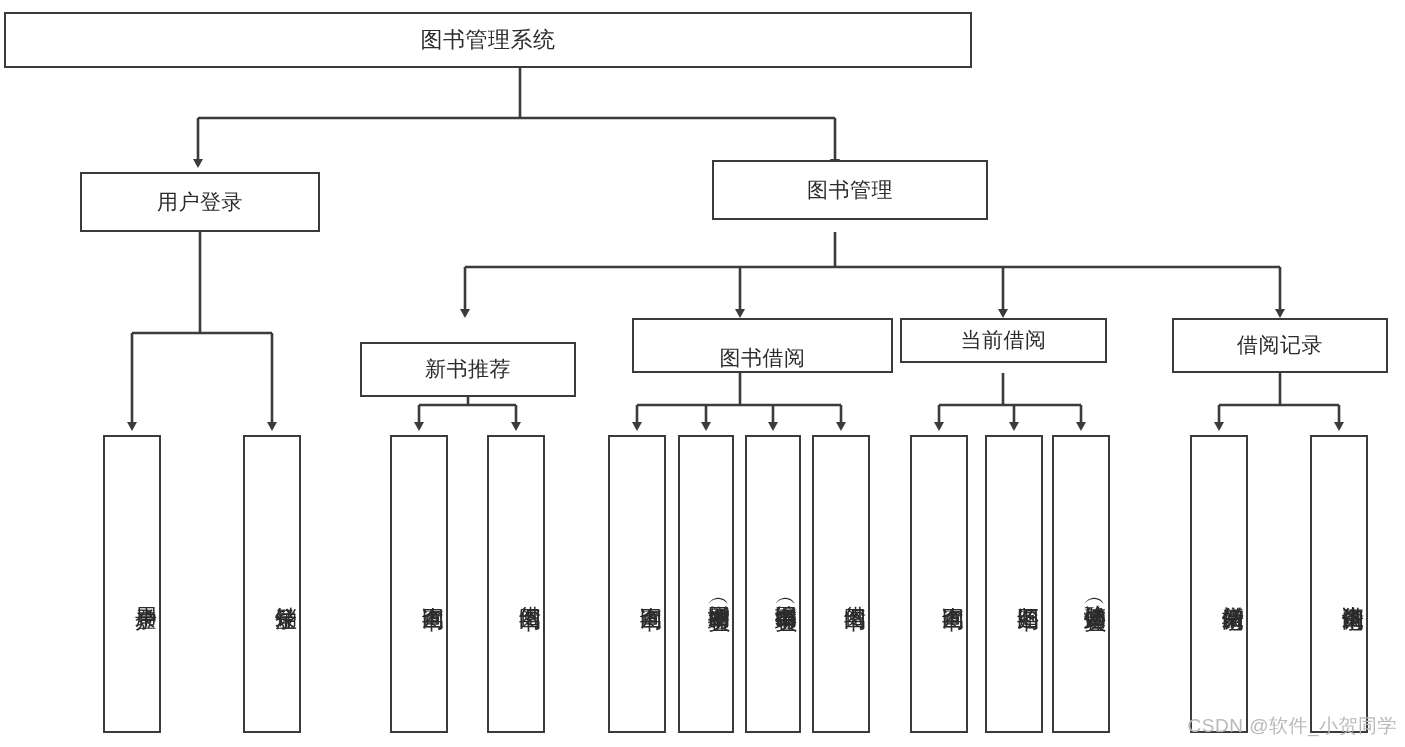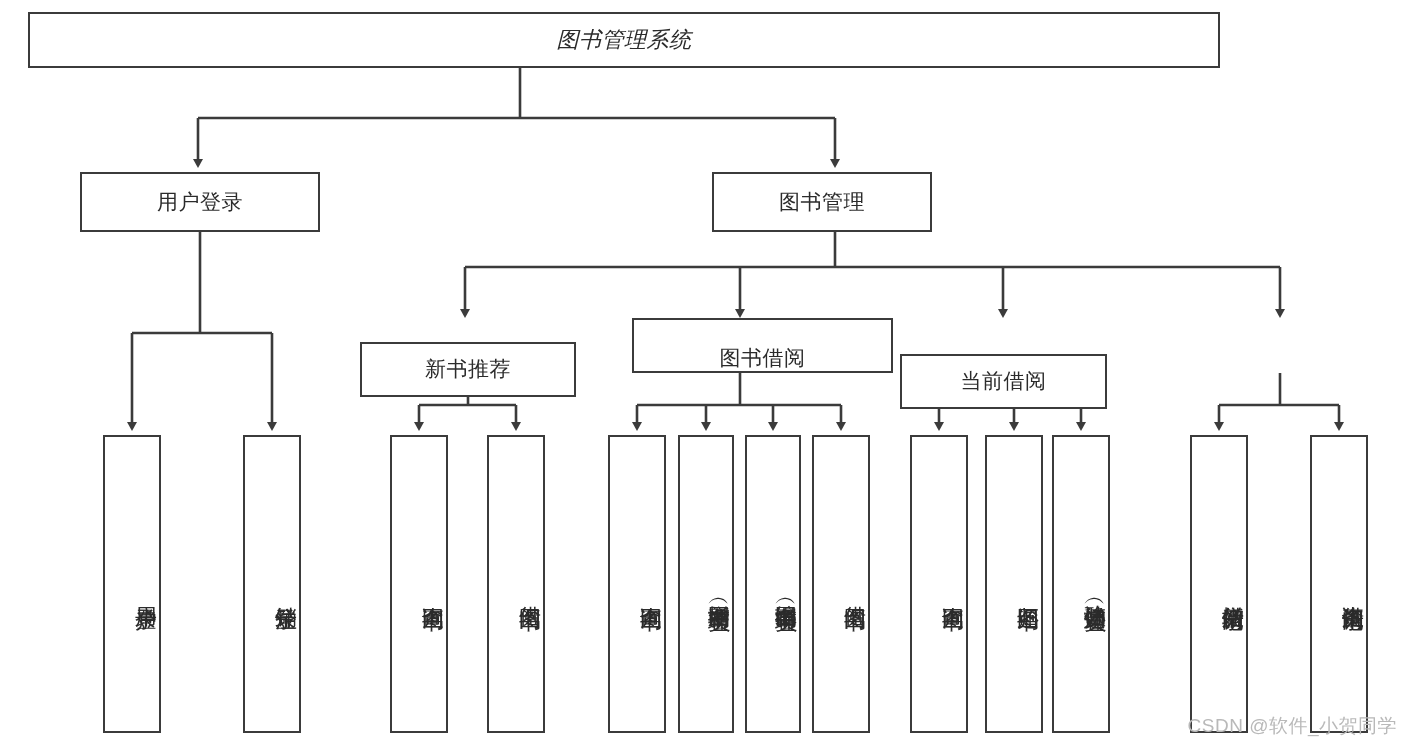--- a/index.html
+++ b/index.html
@@ -116,39 +116,42 @@
       <path d="M1014,405 L1014,423" marker-end="url(#arrowhead)"></path>
       <path d="M1081,405 L1081,423" marker-end="url(#arrowhead)"></path>
 
       <path d="M1280,373 L1280,405"></path>
       <path d="M1219,405 L1339,405"></path>
       <path d="M1219,405 L1219,423" marker-end="url(#arrowhead)"></path>
       <path d="M1339,405 L1339,423" marker-end="url(#arrowhead)"></path>
     </g>
   </svg>
 
-  <div class="node horiz" id="root-node" style="left:28px; top:12px; width:1192px; height:56px;font-style:italic;">
+  <div class="node horiz" id="root-node" style="left:4px; top:12px; width:968px; height:56px;">
     <span>图书管理系统</span>
   </div>
 
   <div class="node horiz" style="left:80px; top:172px; width:240px; height:60px;">
     <span>用户登录</span>
   </div>
-  <div class="node horiz" style="left:712px; top:172px; width:220px; height:60px;text-align:center;">
+  <div class="node horiz" style="left:712px; top:160px; width:276px; height:60px;text-align:center;">
     <span>图书管理</span>
   </div>
 
   <div class="node horiz" style="left:360px; top:318px; width:216px; height:55px;margin-top:24px;">
     <span>新书推荐</span>
   </div>
   <div class="node horiz" style="left:632px; top:318px; width:261px; height:55px;align-items:flex-end;">
     <span>图书借阅</span>
   </div>
-  <div class="node horiz" style="left:900px; top:318px; width:207px; height:55px;margin-top:36px;">
+  <div class="node horiz" style="left:900px; top:318px; width:207px; height:45px;">
     <span>当前借阅</span>
+  </div>
+  <div class="node horiz" style="left:1172px; top:318px; width:216px; height:55px;">
+    <span>借阅记录</span>
   </div>
 
   <div class="node vert" style="left:103px; top:435px; width:58px; height:298px;">
     <span class="vtext">用户登录</span>
   </div>
   <div class="node vert" style="left:243px; top:435px; width:58px; height:298px;">
     <span class="vtext">注销登录</span>
   </div>
 
   <div class="node vert" style="left:390px; top:435px; width:58px; height:298px;">

